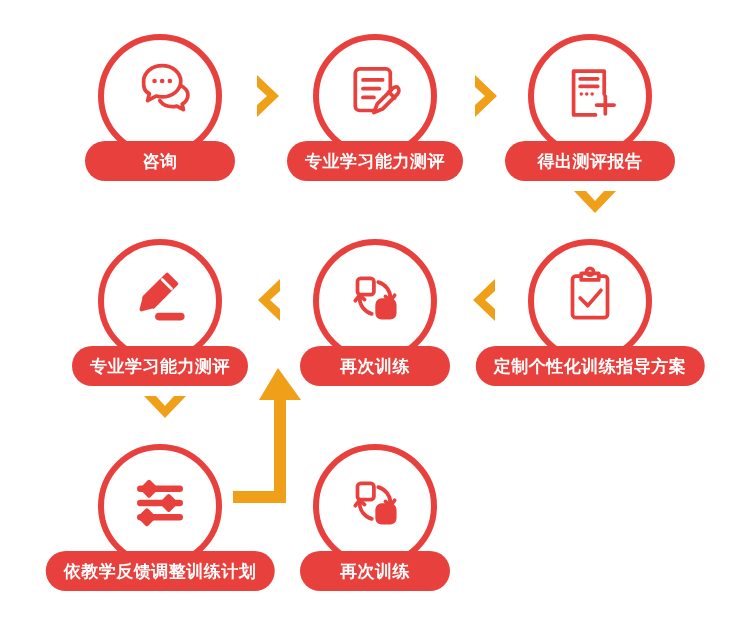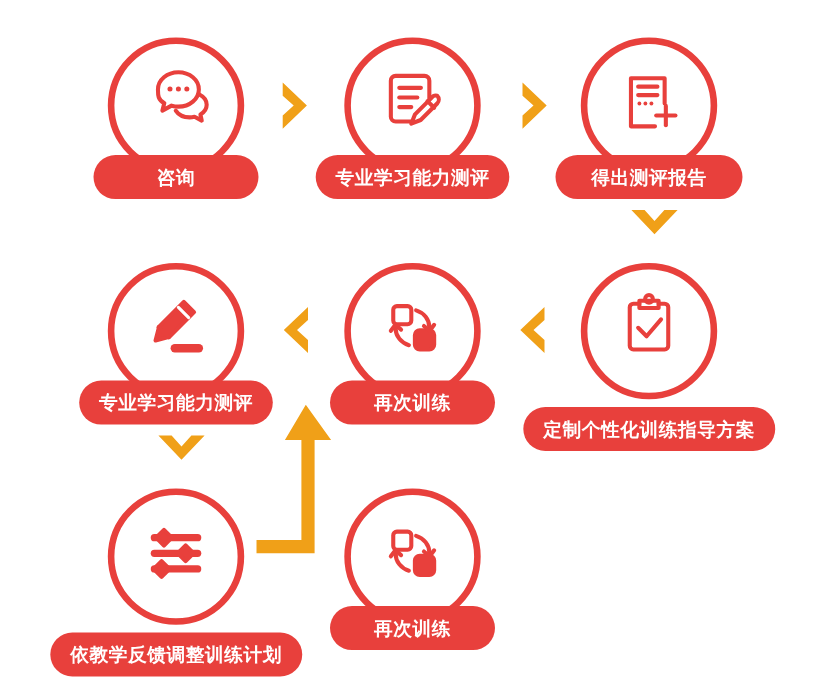--- a/index.html
+++ b/index.html
@@ -62,21 +62,21 @@
     box-sizing: border-box;
     padding: 0 18px;
     transform: translateX(-50%);
     left: 0;
   }
 
   
   .pill.w-sm  { min-width: 150px; }
   .pill.w-lg  { min-width: 170px; align-items: center; }
   .pill.w-xl  { min-width: 176px; text-align: center; }
-  .pill.w-xxl { min-width: 212px; margin-top: 24px; }
+  .pill.w-xxl { min-width: 212px; }
 
   
   .chev {
     position: absolute;
     width: 34px;
     height: 48px;
   }
 
   
   .elbow {

